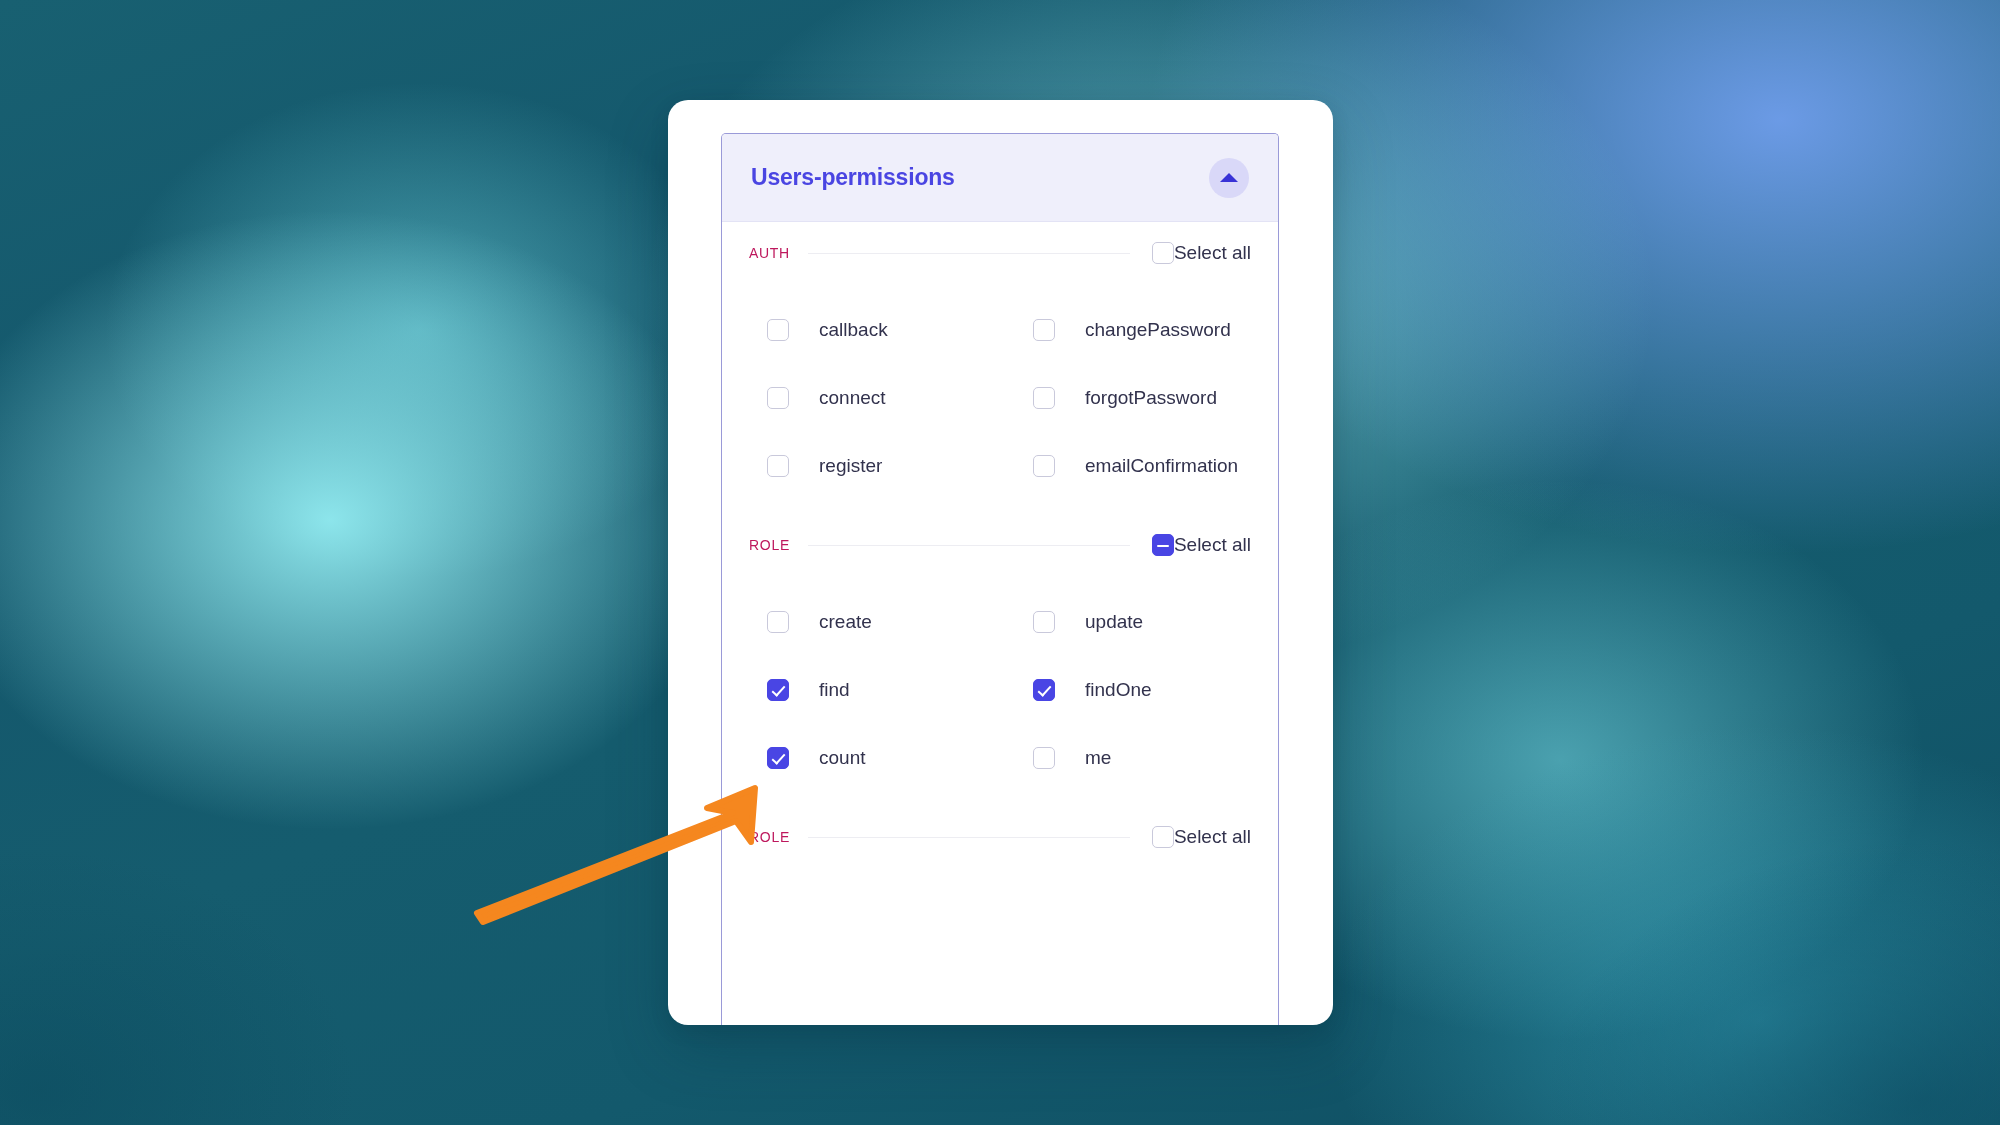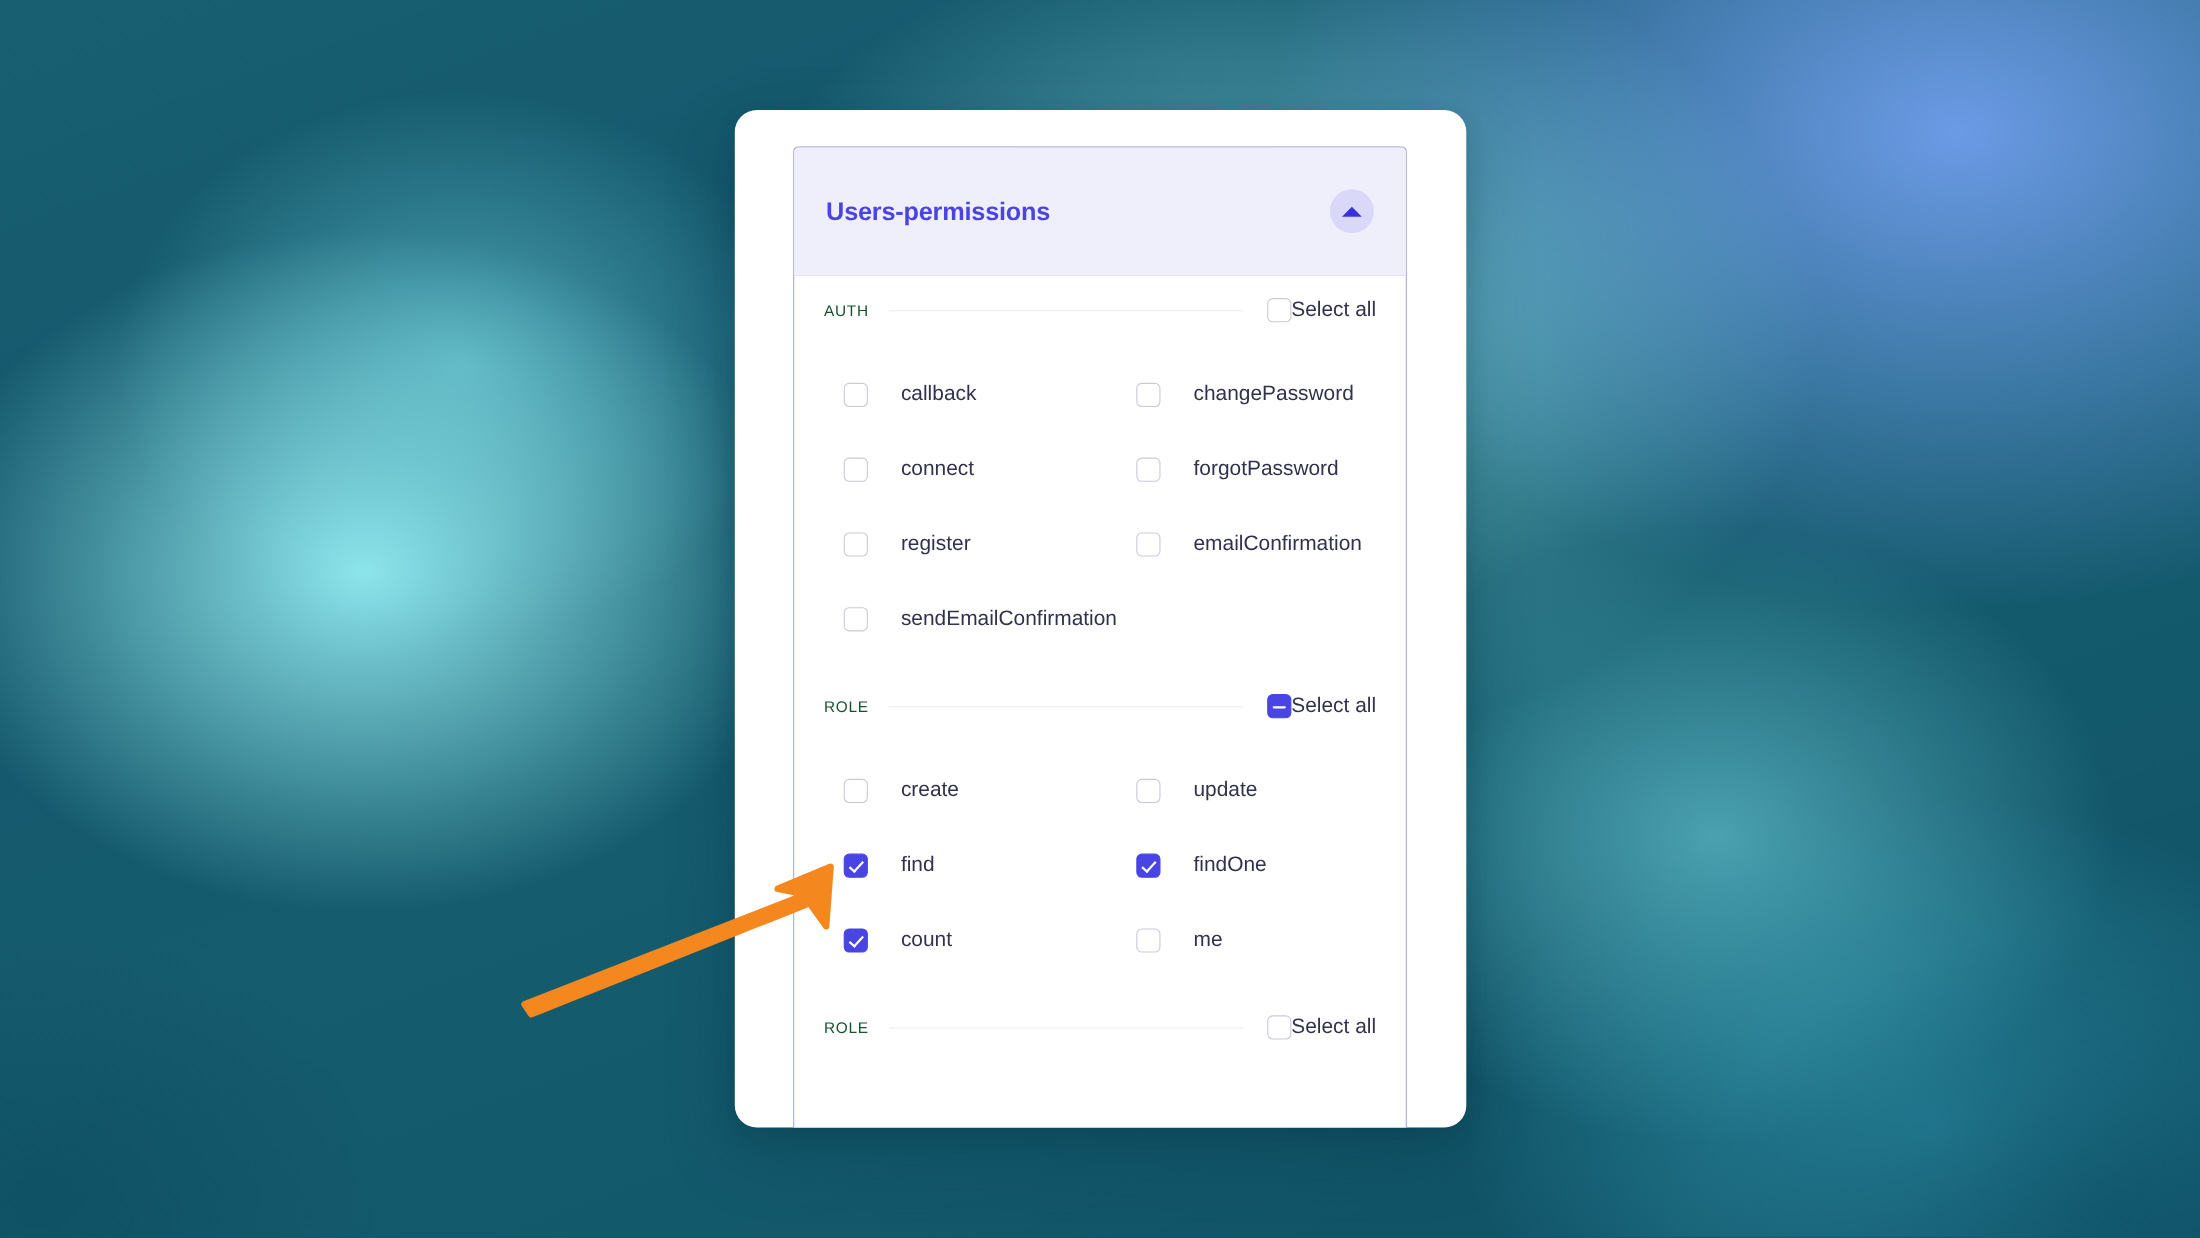--- a/index.html
+++ b/index.html
@@ -58,21 +58,21 @@
     width: 558px;
     height: 900px;
     background: #FFFFFF;
     border: 1px solid #9a9ad8;
     border-bottom: none;
     border-radius: 5px 5px 0 0;
     overflow: hidden;
   }
 
   #panel-header {
-    height: 117px;
+    height: 88px;
     background: #EFEFFB;
     border-bottom: 1px solid #E3E3F5;
     display: flex;
     align-items: center;
     justify-content: space-between;
     padding: 0 29px 0 29px;
   }
 
   #panel-title {
     font-size: 23px;
@@ -107,21 +107,21 @@
   
   .section-head {
     display: flex;
     align-items: center;
     gap: 0;
     height: 62px;
   }
   .section-label {
     font-size: 14px;
     letter-spacing: 0.7px;
-    color: #14532d;
+    color: #be185d;
     white-space: nowrap;
     padding-right: 18px;
     text-align: right;
   }
   .section-rule {
     flex: 1;
     height: 1px;
     background: #EDEDF2;
   }
   .select-all {
@@ -256,24 +256,20 @@
           <span class="perm-label">forgotPassword</span>
         </div>
         <div class="perm-item">
           <span class="cb"></span>
           <span class="perm-label">register</span>
         </div>
         <div class="perm-item">
           <span class="cb"></span>
           <span class="perm-label">emailConfirmation</span>
         </div>
-        <div class="perm-item">
-          <span class="cb"></span>
-          <span class="perm-label">sendEmailConfirmation</span>
-        </div>
       </div>
 
       <div class="section-head">
         <span class="section-label">ROLE</span>
         <span class="section-rule"></span>
         <span class="select-all">
           <span class="cb indeterminate"></span>
           <span class="select-all-label">Select all</span>
         </span>
       </div>

